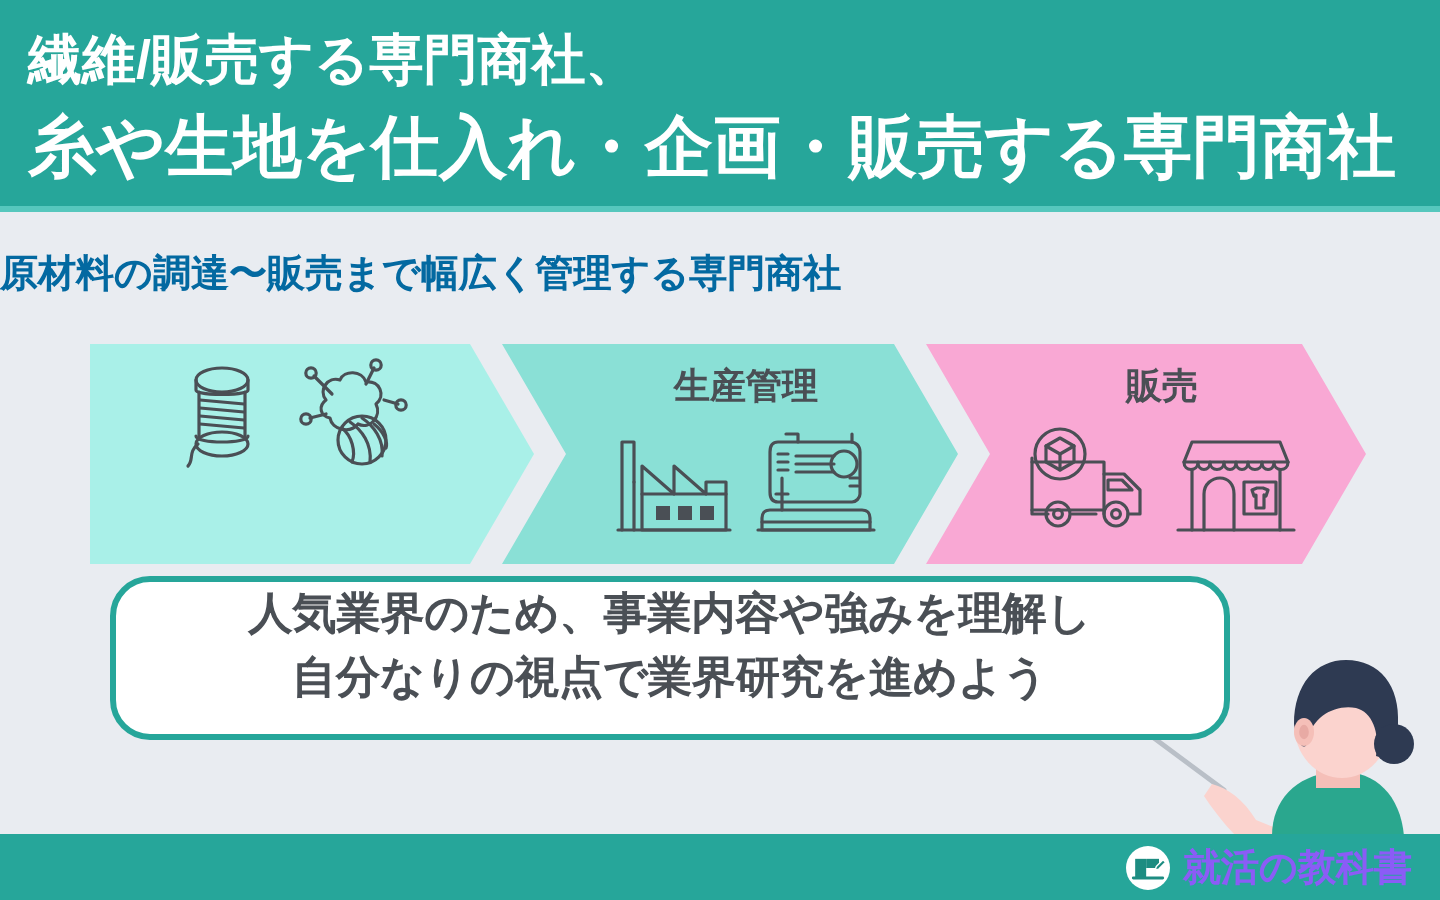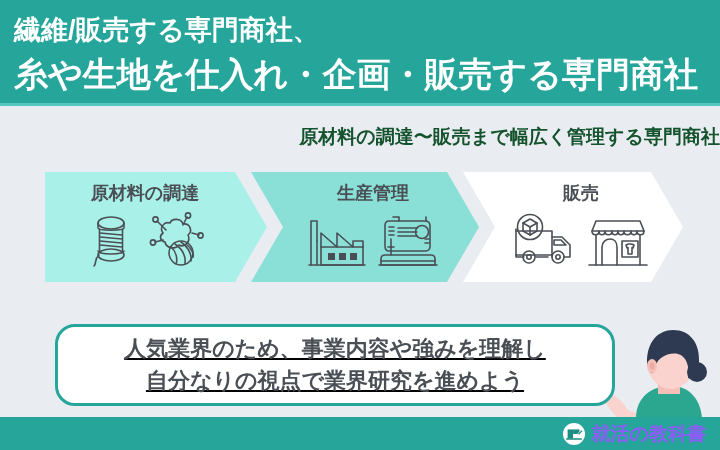--- a/index.html
+++ b/index.html
@@ -29,22 +29,22 @@
     font-size:27px;
     line-height:44px;
     letter-spacing:0px;
     white-space:nowrap;
   }
   .header-line.l2{font-size:34px;}
 
   
   .subtitle{
     position:absolute;left:0;top:124px;width:720px;
-    text-align:right;
-    font-size:19px;font-weight:700;color:#14532d;
+    text-align:left;
+    font-size:19px;font-weight:700;color:#0369a1;
     letter-spacing:0px;
   }
 
   
   .flow{
     position:absolute;left:45px;top:172px;width:638px;height:110px;
   }
   .chev{
     position:absolute;top:0;height:110px;
     display:flex;flex-direction:column;align-items:center;
@@ -61,42 +61,41 @@
   .chev1{
     left:0;width:222px;background:#a9f0e8;
     clip-path:polygon(0 0,190px 0,222px 55px,190px 110px,0 110px);
   }
   .chev2{
     left:206px;width:228px;background:#8ae0d6;
     clip-path:polygon(0 0,196px 0,228px 55px,196px 110px,0 110px,32px 55px);
     font-family:Liberation Serif, serif;
   }
   .chev3{
-    left:418px;width:220px;background:#ffffff;
+    left:418px;width:220px;background:#f9a8d4;
     clip-path:polygon(0 0,188px 0,220px 55px,188px 110px,0 110px,32px 55px);
   }
   .chev1 .inner,.chev2 .inner,.chev3 .inner{
     display:flex;flex-direction:column;align-items:center;width:100%;
   }
   .chev2 .inner,.chev3 .inner{padding-left:16px;box-sizing:border-box;}
   .chev1 .inner{padding-right:22px;box-sizing:border-box;}
 
   .ico{display:block;}
   .ico path,.ico rect,.ico circle,.ico line,.ico polyline,.ico polygon,.ico ellipse{
     vector-effect:non-scaling-stroke;
   }
 
   
   .callout{
-    position:absolute;left:55px;top:324px;width:560px;height:82px;
+    position:absolute;left:55px;top:288px;width:560px;height:82px;
     background:#ffffff;border:3px solid #26a69a;border-radius:20px;
     box-sizing:border-box;
-    display:flex;flex-direction:column;align-items:center;justify-content:center;
+    display:flex;flex-direction:column;align-items:center;
     z-index:5;
-    text-decoration:underline;
   }
   .callout .line{
     font-size:22px;font-weight:700;color:#4a4f55;
     line-height:32px;white-space:nowrap;letter-spacing:0px;
   }
 
   
   .character{position:absolute;left:540px;top:318px;width:180px;height:100px;z-index:4;}
 
   
@@ -125,21 +124,20 @@
     <div class="header-line l2">糸や生地を仕入れ・企画・販売する専門商社</div>
   </div>
   <div class="header-accent"></div>
 
   <div class="subtitle">原材料の調達〜販売まで幅広く管理する専門商社</div>
 
   <div class="flow">
 
     <div class="chev chev1">
       <div class="inner">
-        <div class="title">原材料の調達</div>
         <div class="icons">
 
           <svg class="ico" width="52" height="58" viewBox="0 0 52 58" fill="none" stroke="#4a4f55" stroke-width="1.6" stroke-linecap="round" stroke-linejoin="round">
             <ellipse cx="26" cy="12" rx="13" ry="6"></ellipse>
             <path d="M13 12 L13 17 C13 20 39 20 39 17 L39 12"></path>
             <path d="M14.5 18 L14.5 40"></path>
             <path d="M37.5 18 L37.5 40"></path>
             <path d="M15 22 L37 24 M15 26 L37 28 M15 30 L37 32 M15 34 L37 36"></path>
             <ellipse cx="26" cy="44" rx="13" ry="6"></ellipse>
             <path d="M13 40 C13 44 39 44 39 40"></path>

